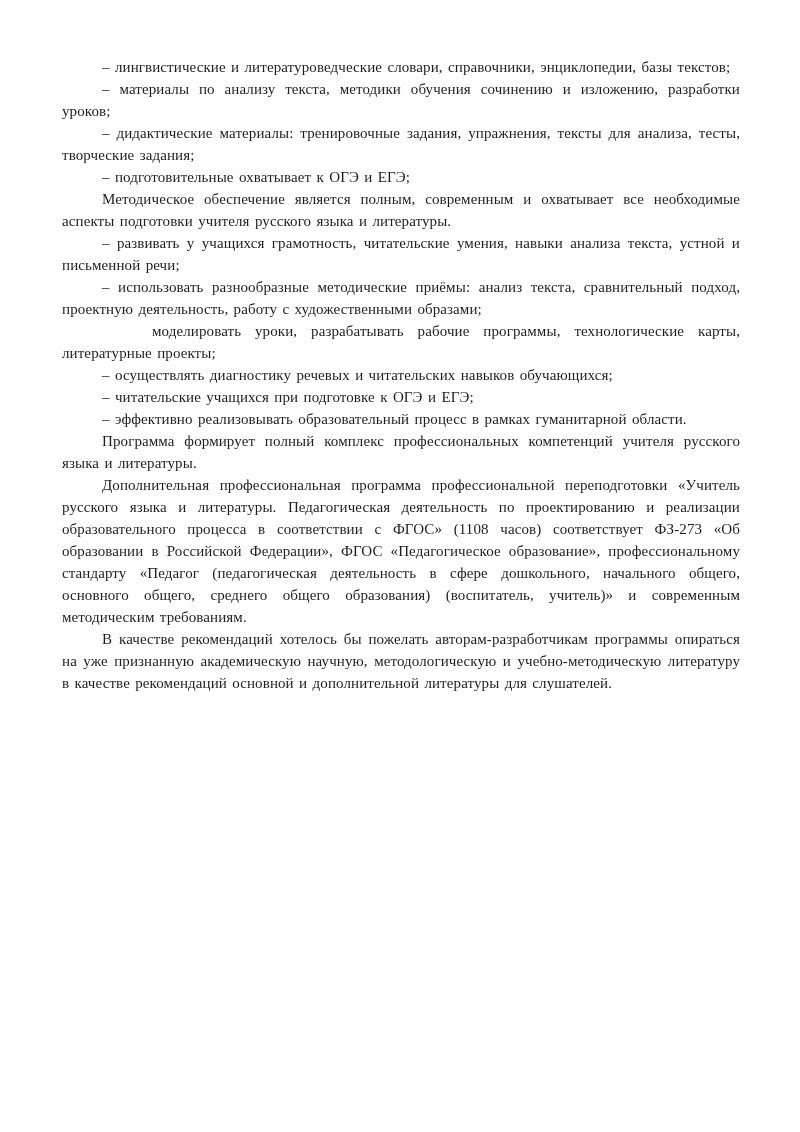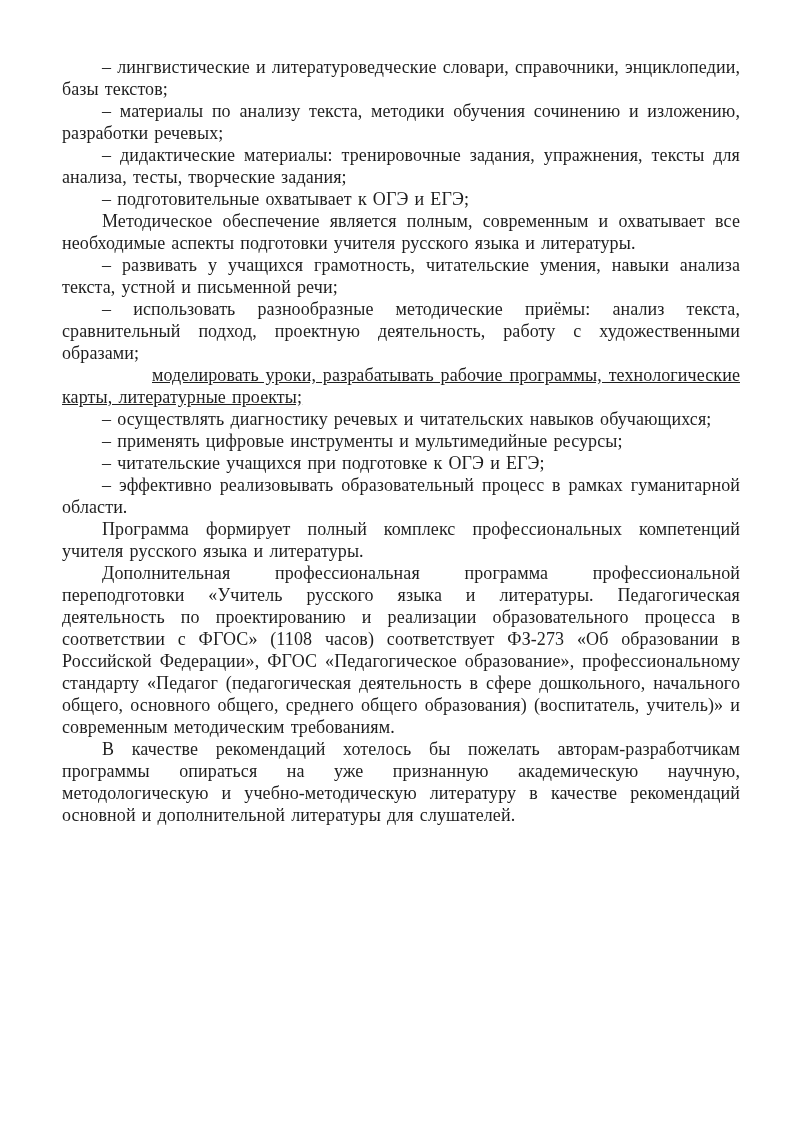--- a/index.html
+++ b/index.html
@@ -14,51 +14,49 @@
     height: 1132px;
     background: #ffffff;
     overflow: hidden;
   }
   .doc-body {
     position: absolute;
     left: 62px;
     top: 56px;
     width: 678px;
     font-family: "Liberation Serif", "DejaVu Serif", serif;
-    font-size: 18px;
+    font-size: 15px;
     line-height: 22px;
     color: #1e1e1e;
     text-align: justify;
     letter-spacing: 0.1px;
     word-spacing: 1.5px;
   }
   .para {
     margin: 0;
     padding: 0;
     text-indent: 40px;
   }
   .para.deep-indent {
     text-indent: 90px;
-    text-decoration: underline;
   }
 </style>
 </head>
 <body>
 
 <div class="page">
   <div class="doc-body">
     <p class="para">– лингвистические и литературоведческие словари, справочники, энциклопедии, базы текстов;</p>
-    <p class="para">– материалы по анализу текста, методики обучения сочинению и изложению, разработки речевых;</p>
+    <p class="para">– материалы по анализу текста, методики обучения сочинению и изложению, разработки уроков;</p>
     <p class="para">– дидактические материалы: тренировочные задания, упражнения, тексты для анализа, тесты, творческие задания;</p>
     <p class="para">– подготовительные охватывает к ОГЭ и ЕГЭ;</p>
     <p class="para">Методическое обеспечение является полным, современным и охватывает все необходимые аспекты подготовки учителя русского языка и литературы.</p>
     <p class="para">– развивать у учащихся грамотность, читательские умения, навыки анализа текста, устной и письменной речи;</p>
     <p class="para">– использовать разнообразные методические приёмы: анализ текста, сравнительный подход, проектную деятельность, работу с художественными образами;</p>
     <p class="para deep-indent">моделировать уроки, разрабатывать рабочие программы, технологические карты, литературные проекты;</p>
     <p class="para">– осуществлять диагностику речевых и читательских навыков обучающихся;</p>
-    <p class="para">– применять цифровые инструменты и мультимедийные ресурсы;</p>
     <p class="para">– читательские учащихся при подготовке к ОГЭ и ЕГЭ;</p>
     <p class="para">– эффективно реализовывать образовательный процесс в рамках гуманитарной области.</p>
     <p class="para">Программа формирует полный комплекс профессиональных компетенций учителя русского языка и литературы.</p>
     <p class="para">Дополнительная профессиональная программа профессиональной переподготовки «Учитель русского языка и литературы. Педагогическая деятельность по проектированию и реализации образовательного процесса в соответствии с ФГОС» (1108 часов) соответствует ФЗ-273 «Об образовании в Российской Федерации», ФГОС «Педагогическое образование», профессиональному стандарту «Педагог (педагогическая деятельность в сфере дошкольного, начального общего, основного общего, среднего общего образования) (воспитатель, учитель)» и современным методическим требованиям.</p>
     <p class="para">В качестве рекомендаций хотелось бы пожелать авторам-разработчикам программы опираться на уже признанную академическую научную, методологическую и учебно-методическую литературу в качестве рекомендаций основной и дополнительной литературы для слушателей.</p>
   </div>
 </div>
 
 </body></html>

